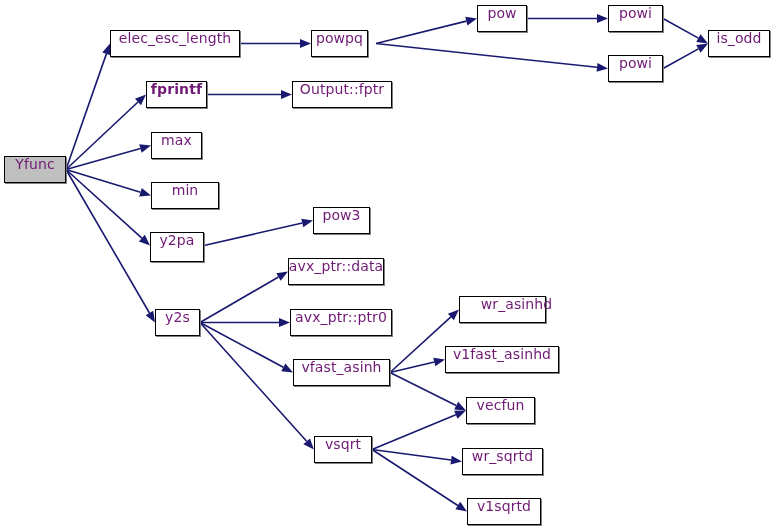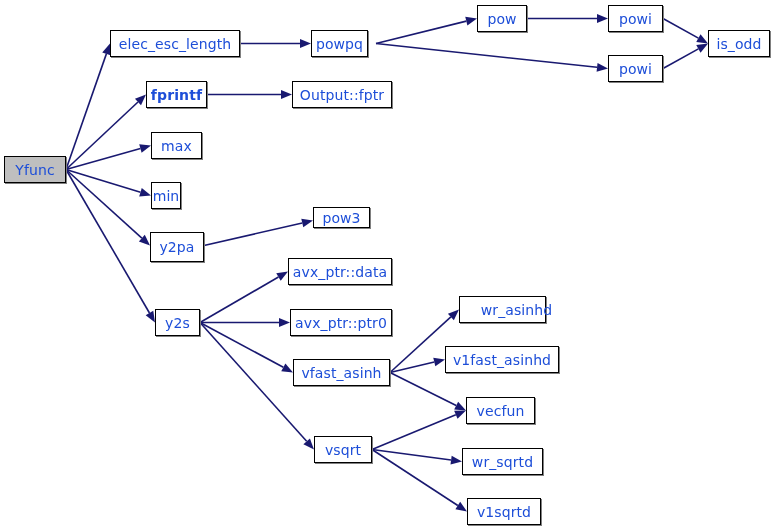--- a/index.html
+++ b/index.html
@@ -22,25 +22,25 @@
     left: 0;
     top: 0;
     width: 779px;
     height: 531px;
   }
   .node {
     position: absolute;
     box-sizing: border-box;
     border: 1px solid #000000;
     background: #ffffff;
-    color: #1d4ed8;
+    color: #701a75;
     font-size: 14px;
     line-height: 1;
     display: flex;
-    align-items: center;
+    align-items: flex-start;
     justify-content: center;
     white-space: nowrap;
     letter-spacing: 0.1px;
     box-shadow: 1px 1px 0 0 #808080;
   }
   .node.current {
     background: #bfbfbf;
     border: 1px solid #000000;
   }
 </style>
@@ -122,30 +122,30 @@
       </div>
       <div class="node" style="left: 146px; top: 81px; width: 61px; height: 27px; font-weight: bold;">
         <span>fprintf</span>
       </div>
       <div class="node" style="left: 292px; top: 81px; width: 100px; height: 27px;">
         <span>Output::fptr</span>
       </div>
       <div class="node" style="left: 151px; top: 132px; width: 51px; height: 27px;">
         <span>max</span>
       </div>
-      <div class="node" style="left: 151px; top: 182px; width: 30px; height: 27px;">
+      <div class="node" style="left: 151px; top: 182px; width: 68px; height: 27px;">
         <span>min</span>
       </div>
-      <div class="node" style="left: 313px; top: 207px; width: 57px; height: 21px;">
+      <div class="node" style="left: 313px; top: 207px; width: 57px; height: 27px;">
         <span>pow3</span>
       </div>
       <div class="node" style="left: 150px; top: 232px; width: 54px; height: 30px;">
         <span>y2pa</span>
       </div>
-      <div class="node" style="left: 288px; top: 258px; width: 104px; height: 27px;">
+      <div class="node" style="left: 288px; top: 258px; width: 96px; height: 27px;">
         <span>avx_ptr::data</span>
       </div>
       <div class="node" style="left: 290px; top: 309px; width: 102px; height: 27px;">
         <span>avx_ptr::ptr0</span>
       </div>
       <div class="node" style="left: 155px; top: 309px; width: 45px; height: 27px;">
         <span>y2s</span>
       </div>
       <div class="node" style="left: 459px; top: 296px; width: 87px; height: 27px; padding-left: 28px;">
         <span>wr_asinhd</span>

